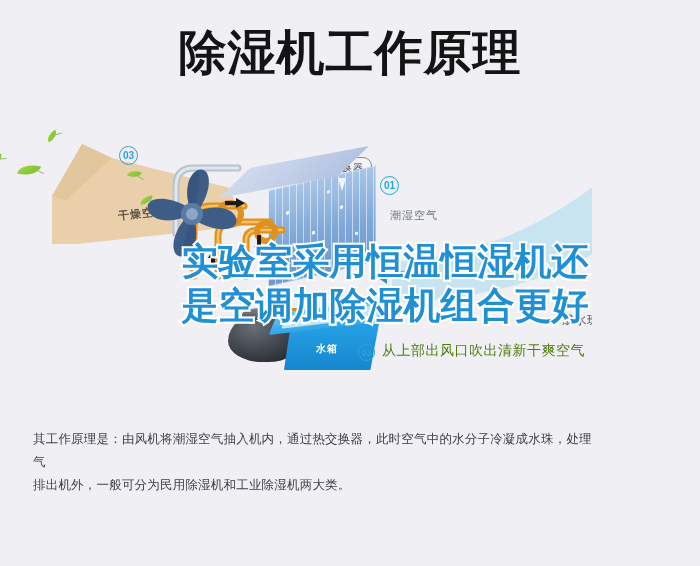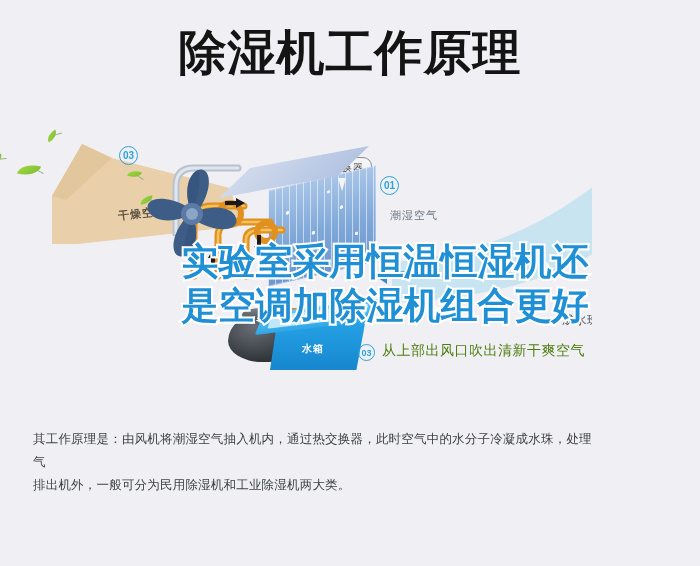--- a/index.html
+++ b/index.html
@@ -180,21 +180,21 @@
     content:"";position:absolute;left:14px;top:-4px;width:36px;height:14px;
     border-radius:50%;
     background:linear-gradient(180deg,#7c828a,#474c52);
   }
   .comp-pipe{
     position:absolute;left:52px;top:-4px;width:26px;height:16px;
     border:3px solid #d08a2a;border-bottom:none;border-radius:12px 12px 0 0;
   }
 
   
-  .tank{position:absolute;left:112px;top:150px;width:112px;height:72px;font-family:Liberation Serif, serif;}
+  .tank{position:absolute;left:126px;top:150px;width:112px;height:72px;font-family:Liberation Serif, serif;}
   .tank .body{
     position:absolute;left:8px;top:14px;width:96px;height:52px;
     background:linear-gradient(180deg,#27a4e8 0%,#1686ce 100%);
     clip-path:polygon(8% 0,100% 0,90% 100%,0 100%);
   }
   .tank .rim{
     position:absolute;left:0;top:2px;width:112px;height:22px;
     background:linear-gradient(180deg,#69c8f2,#2fa6e6);
     transform:skewX(-22deg) skewY(-7deg);
     border-radius:2px;

